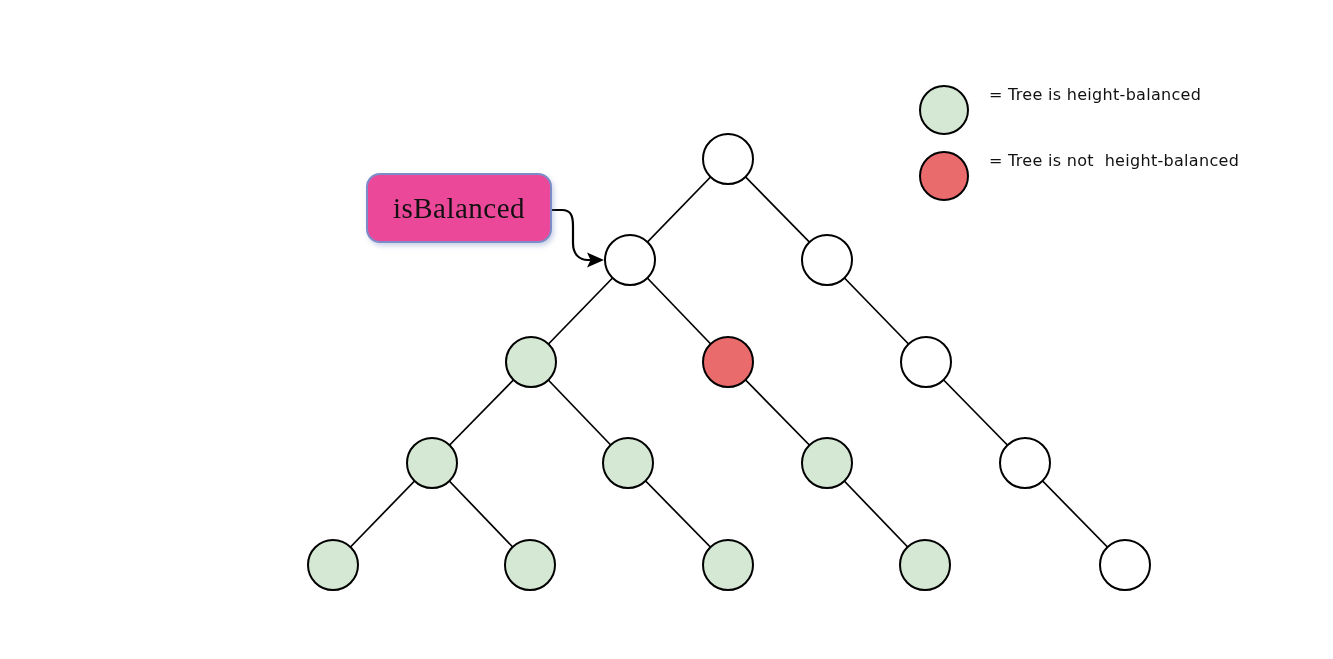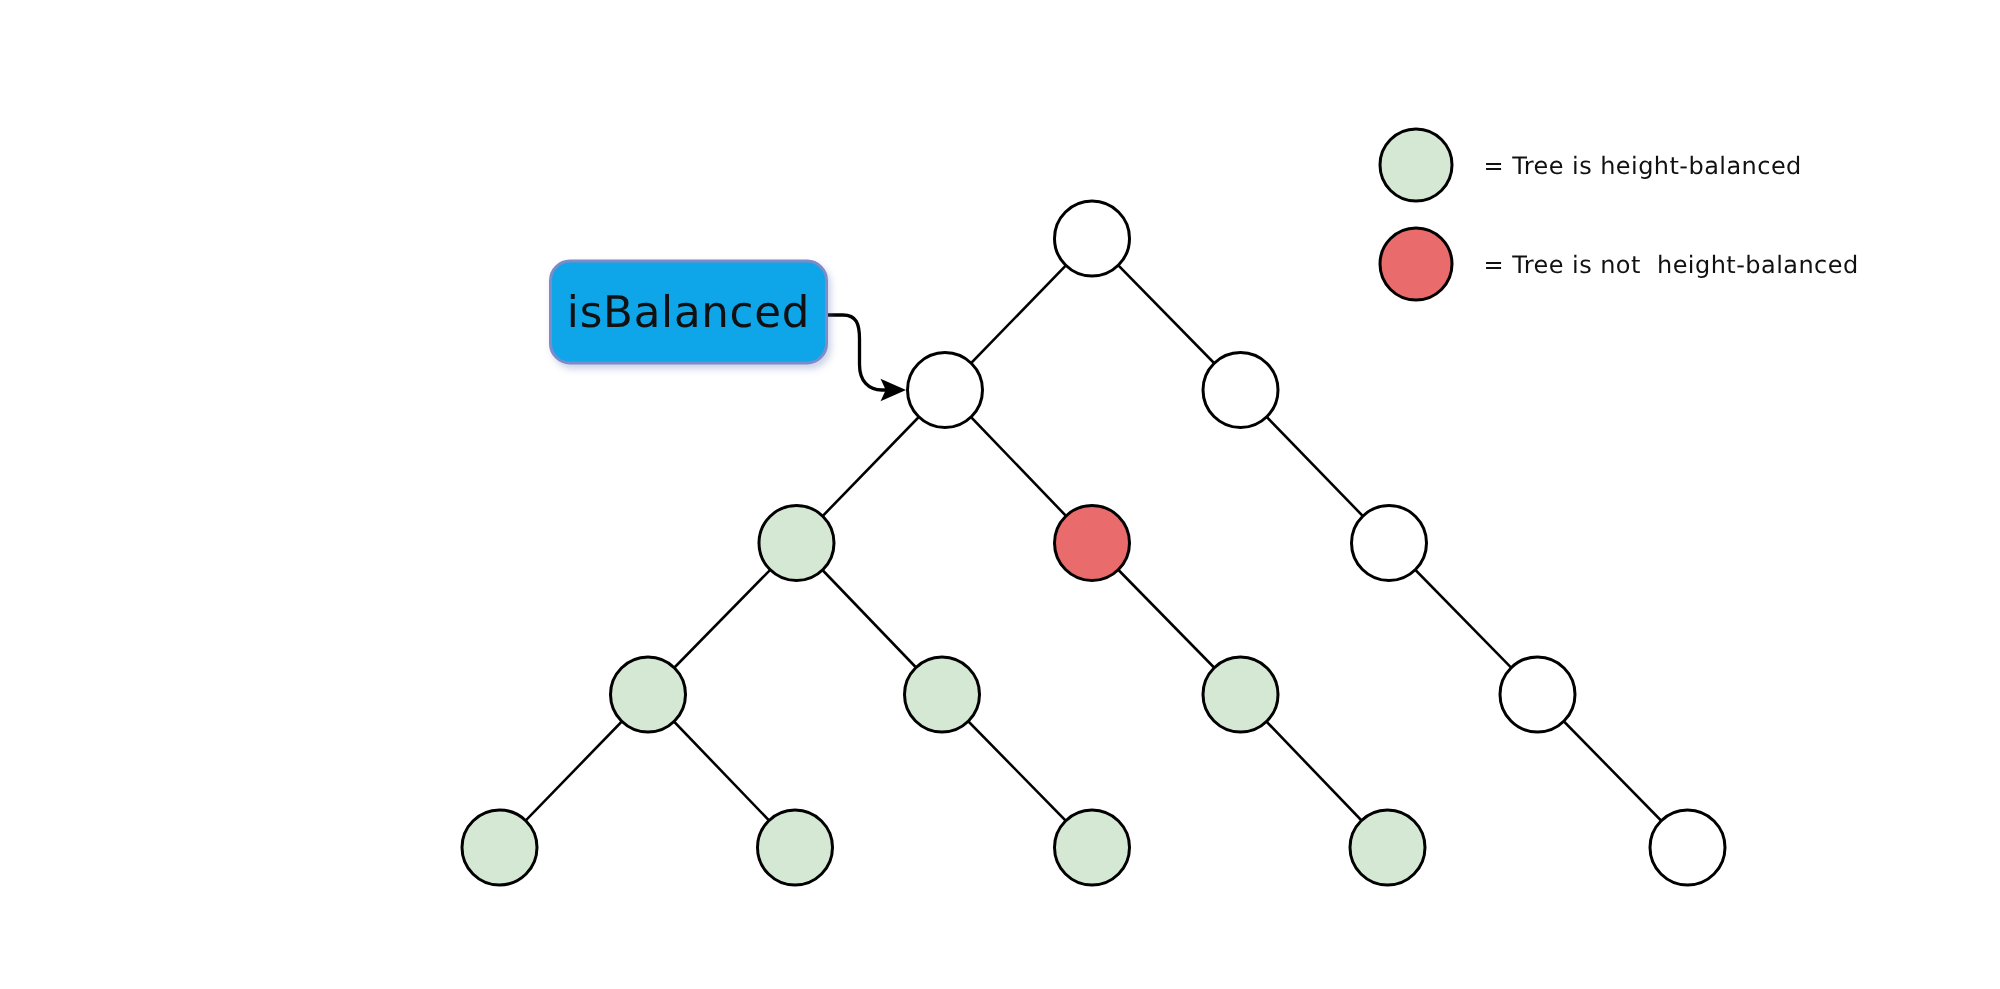--- a/index.html
+++ b/index.html
@@ -23,46 +23,47 @@
     height: 659px;
   }
   
   .label-box {
     position: absolute;
     left: 366px;
     top: 173px;
     width: 186px;
     height: 70px;
     box-sizing: border-box;
-    background: #0ea5e9;
+    background: #ec4899;
     border: 2px solid #7d8cc8;
     border-radius: 14px;
     box-shadow: 2px 3px 5px rgba(110, 130, 190, 0.35);
     display: flex;
     align-items: center;
     justify-content: center;
+    font-family: Liberation Serif, serif;
   }
   .label-box .label-text {
     font-size: 29px;
     color: #111111;
     letter-spacing: 0.5px;
     white-space: nowrap;
   }
   
   .legend {
     position: absolute;
     left: 919px;
     top: 85px;
     display: flex;
     flex-direction: column;
     gap: 16px;
   }
   .legend-entry {
     display: flex;
-    align-items: center;
+    align-items: flex-start;
     gap: 20px;
   }
   .legend-swatch {
     width: 50px;
     height: 50px;
     border-radius: 50%;
     border: 2px solid #000000;
     box-sizing: border-box;
     flex: 0 0 auto;
   }

